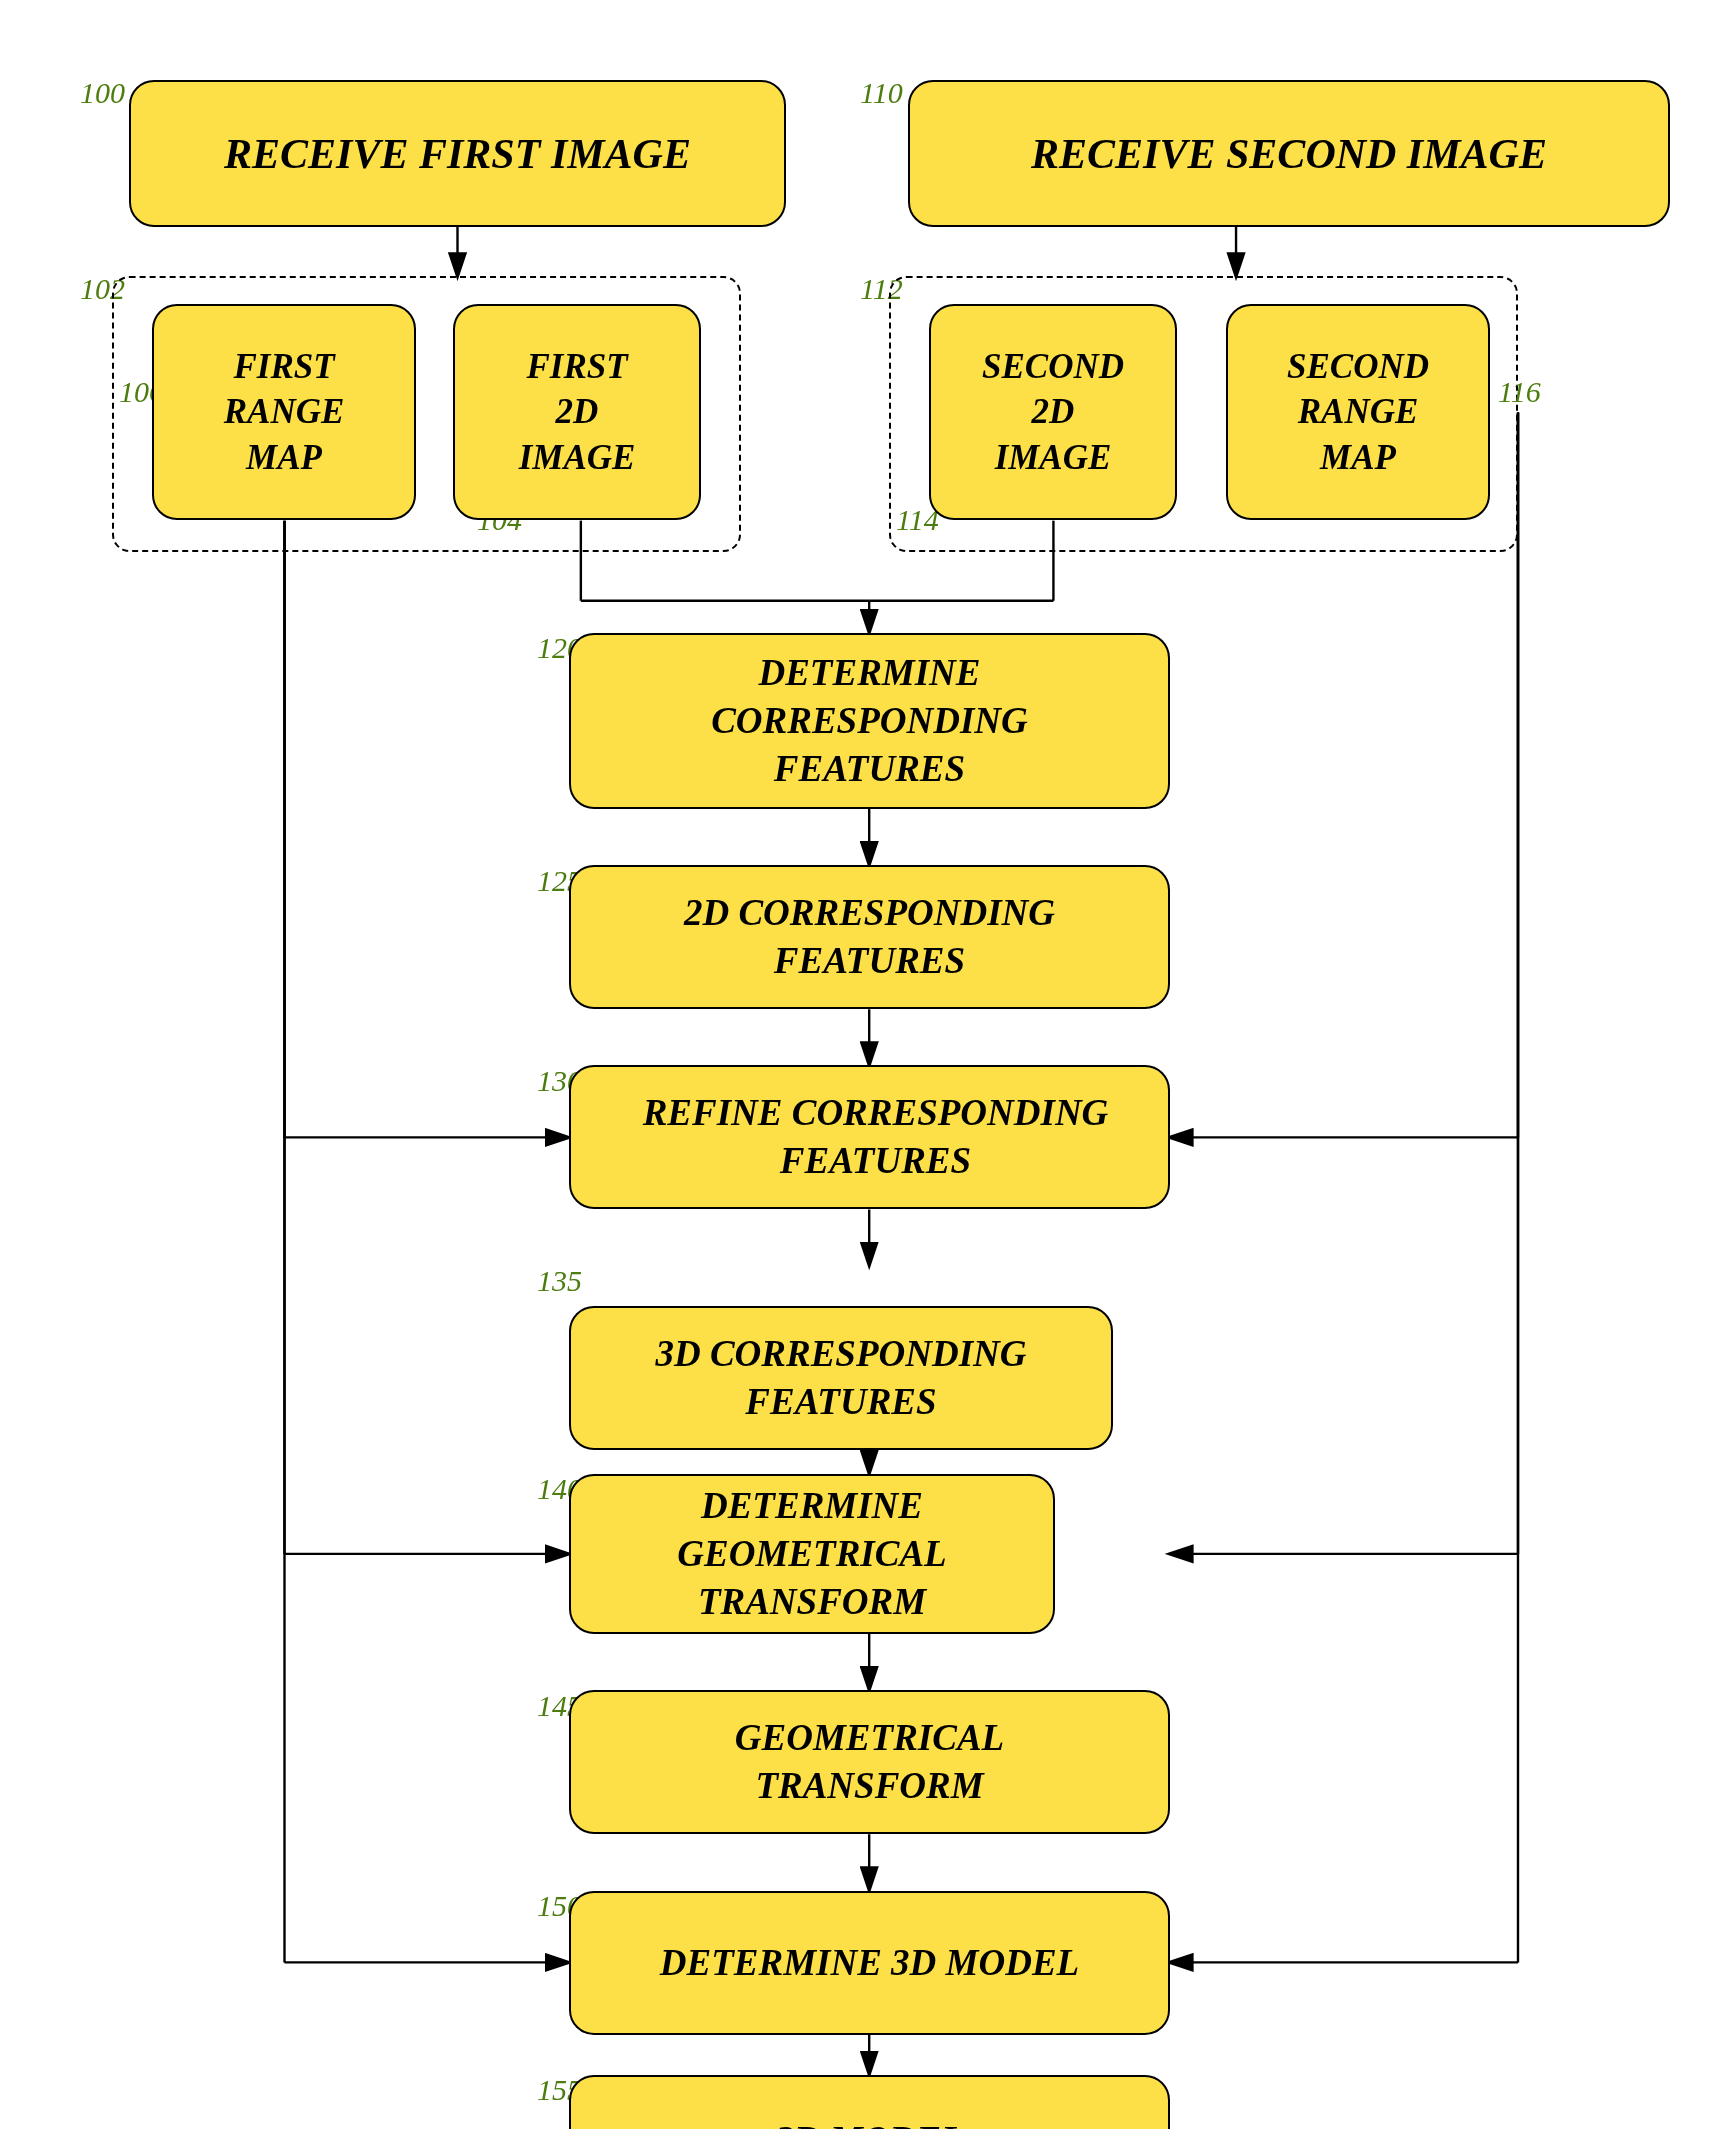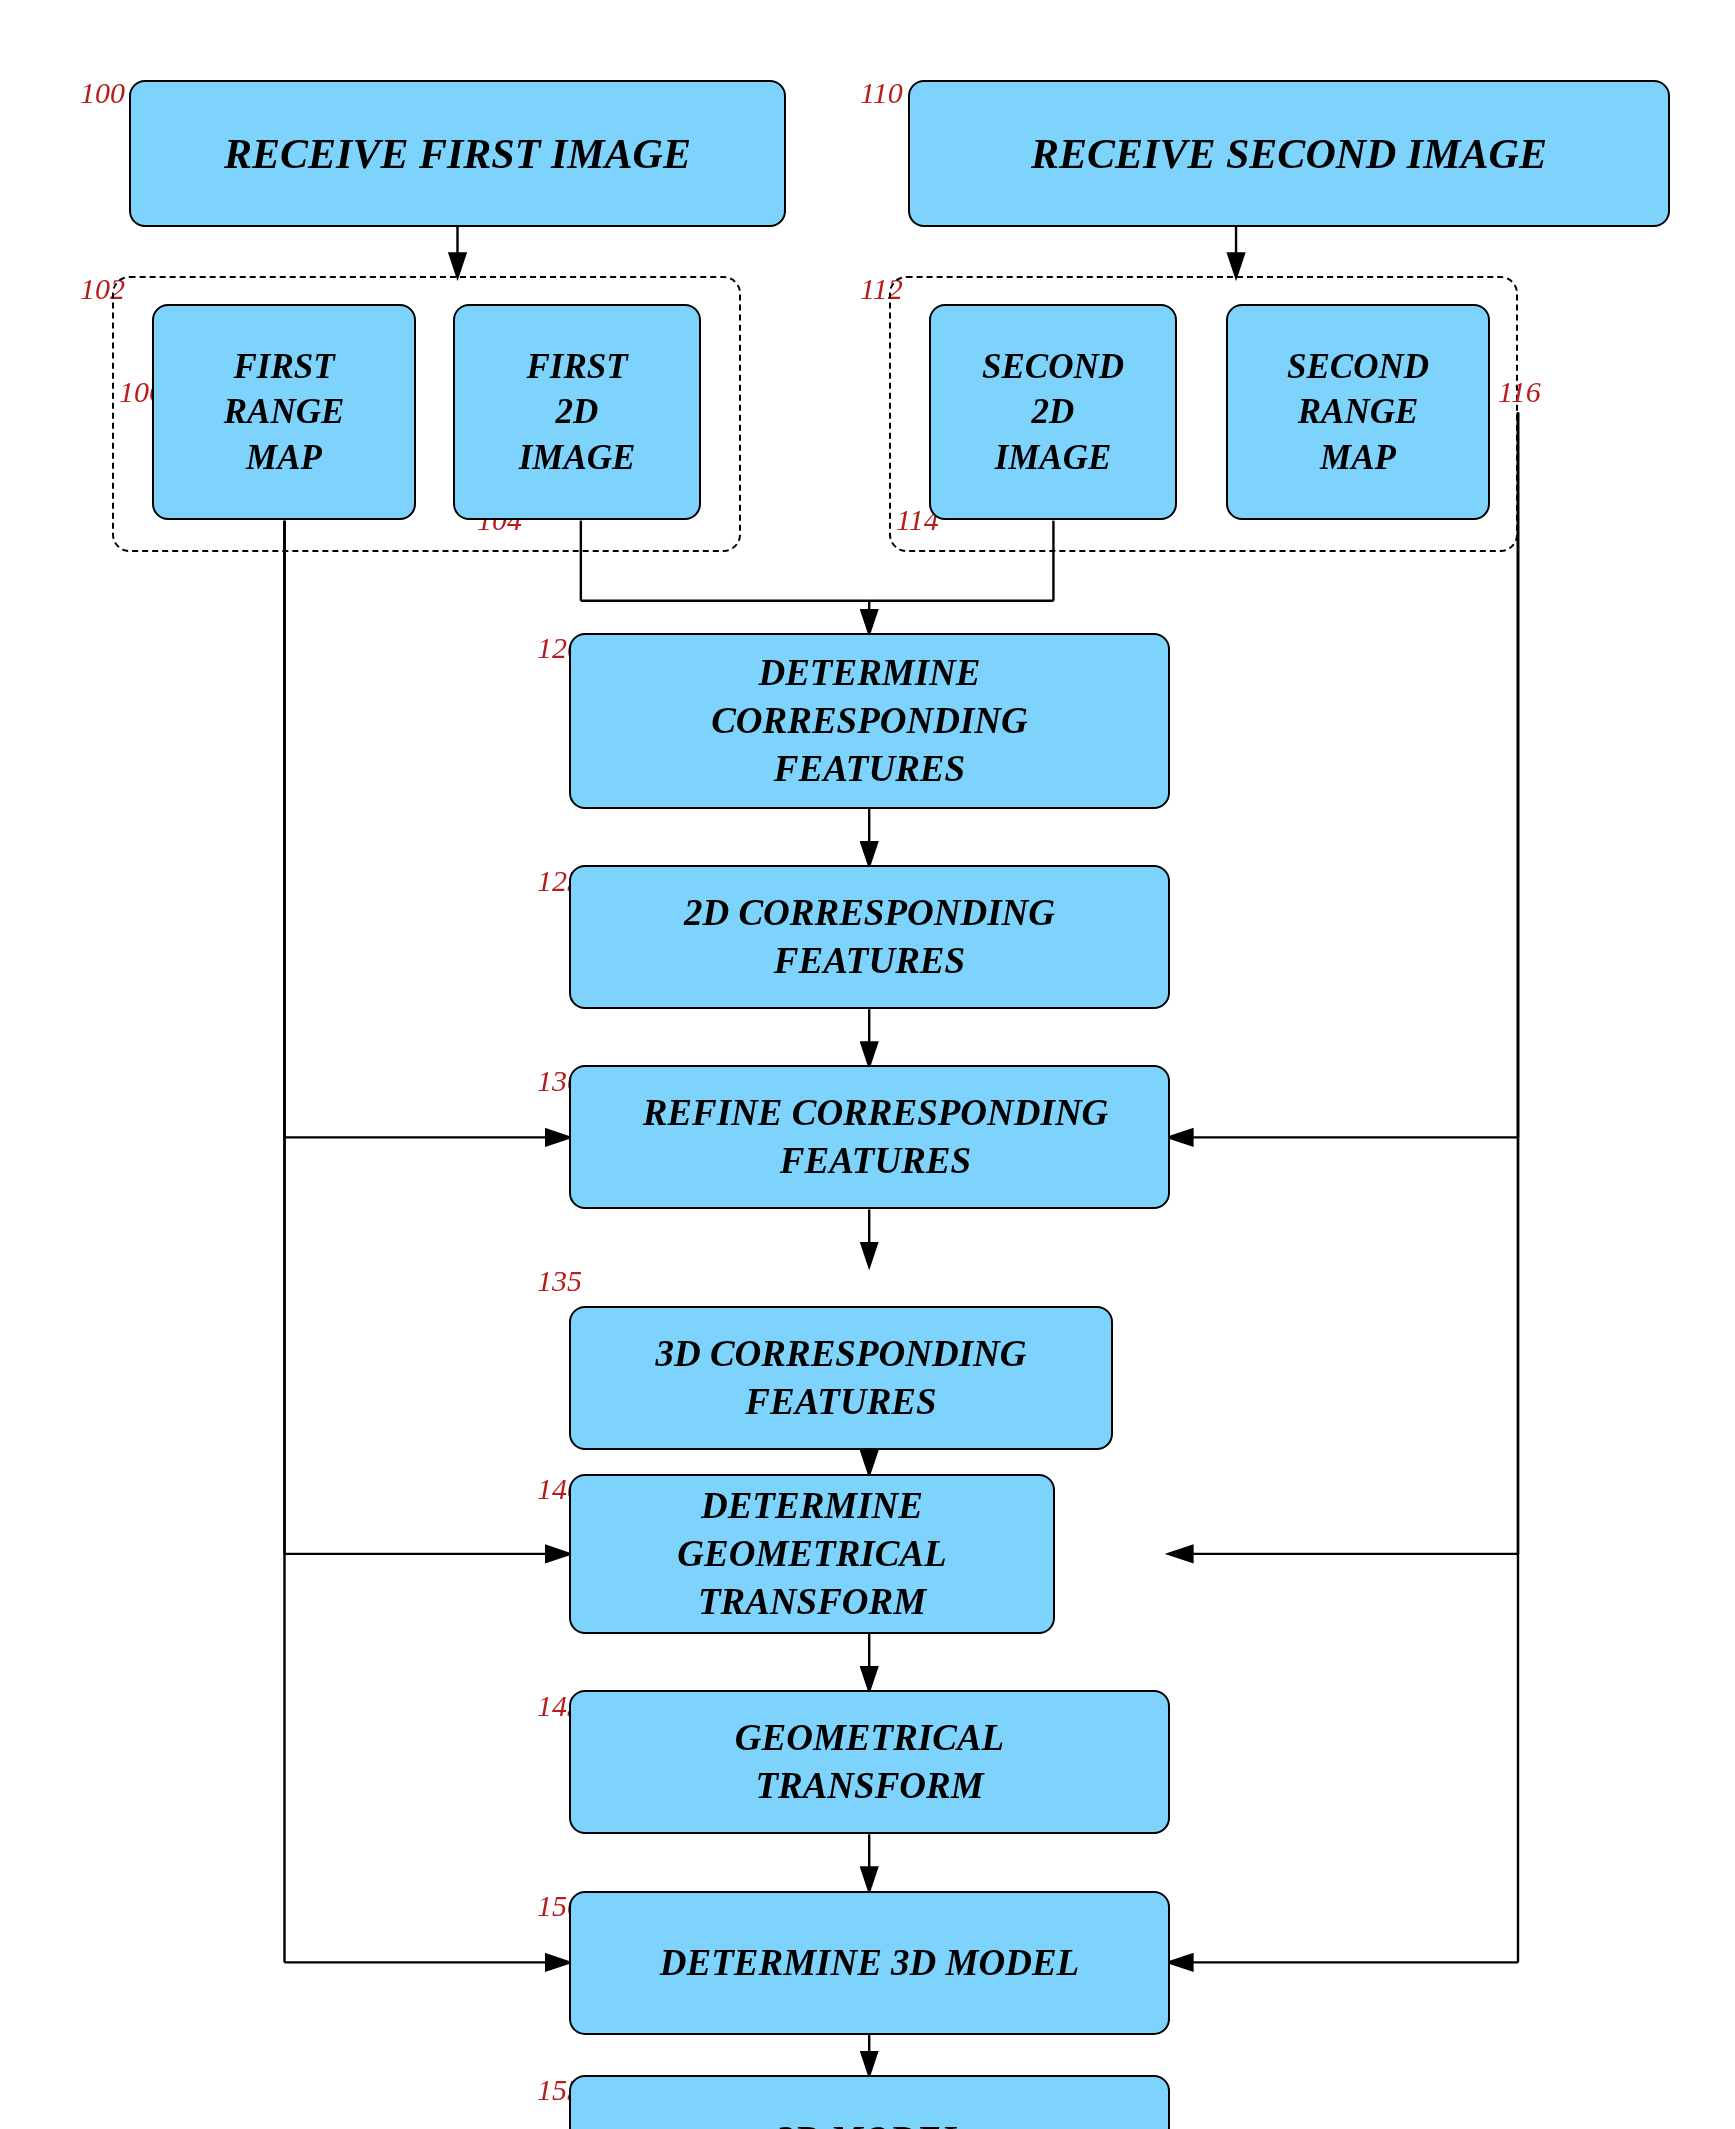--- a/index.html
+++ b/index.html
@@ -13,40 +13,40 @@
     }
     .diagram {
       position: absolute;
       top: 0; left: 0;
       width: 1736px;
       height: 2129px;
     }
     .box {
       position: absolute;
       border: 2.4px solid #000;
-      border-radius: 16px;
+      border-radius: 25px;
       display: flex;
       align-items: center;
       justify-content: center;
       text-align: center;
       font-style: italic;
       font-weight: bold;
-      background: #7dd3fc;
+      background: #fde047;
     }
     .box-dashed {
       position: absolute;
       border: 2.4px dashed #000;
       border-radius: 17.6px;
       background: transparent;
     }
     .label {
       position: absolute;
       font-style: italic;
       font-size: 30px;
-      color: #b91c1c;
+      color: #4d7c0f;
     }
     svg.arrows {
       position: absolute;
       top: 0; left: 0;
       width: 1736px;
       height: 2129px;
       pointer-events: none;
     }
   </style>
 </head>

